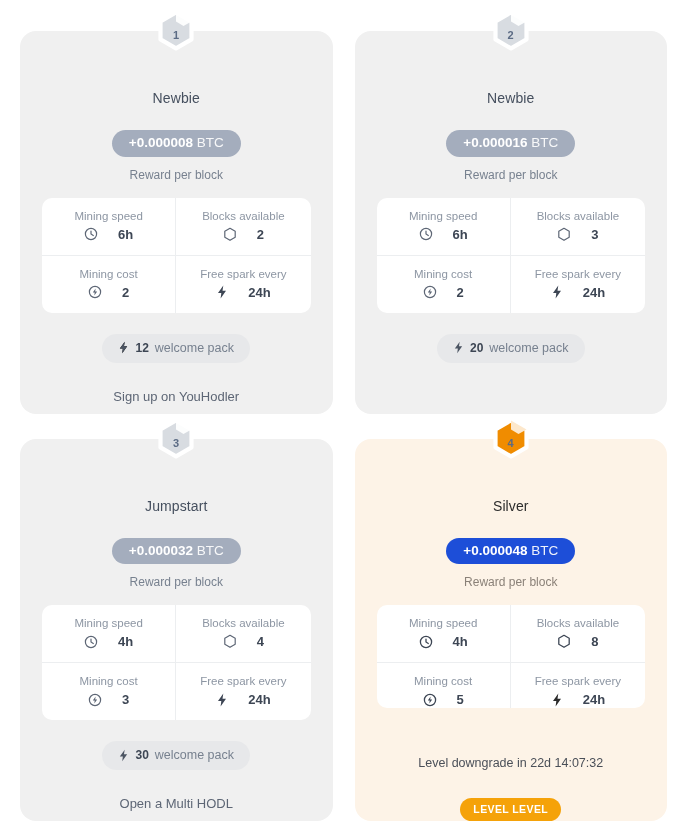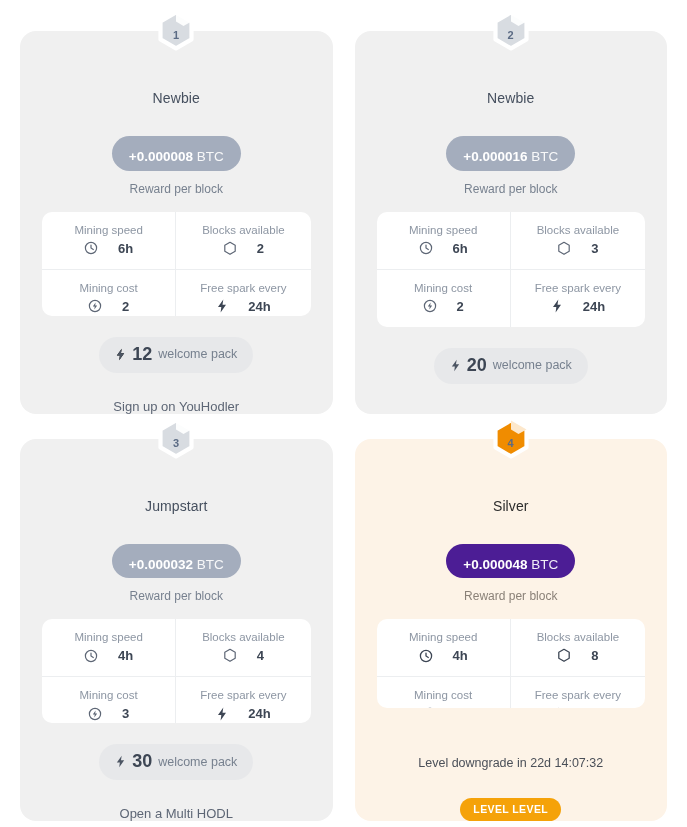--- a/index.html
+++ b/index.html
@@ -54,30 +54,30 @@
     margin-top: 59px;
     font-size: 14px;
     font-weight: 400;
     color: #454f5e;
     letter-spacing: .1px;
   }
   .highlight .card-title { color: #2c2c2c; }
 
   
   .reward-pill {
-    margin-top: 30px;
+    margin-top: 24px;
     background: #a4adbd;
     color: #ffffff;
     border-radius: 40px;
-    padding: 14px 17px 7px;
+    padding: 6px 17px 7px;
     font-size: 13.5px;
     line-height: 1;
     white-space: nowrap;
   }
-  .reward-pill.teal { background: #4c1d95; }
+  .reward-pill.teal { background: #1d4ed8; }
   .reward-pill b { font-weight: 700; }
   .reward-pill span { font-weight: 400; opacity: .92; }
 
   .reward-caption {
     margin-top: 11px;
     font-size: 12px;
     color: #77818f;
   }
   .highlight .reward-caption { color: #8a8178; }
 
@@ -121,21 +121,21 @@
     background: #e7e8ea;
     border-radius: 40px;
     padding: 7px 16px 8px;
     display: flex;
     align-items: center;
     gap: 6px;
     font-size: 12.5px;
     color: #77818f;
     white-space: nowrap;
   }
-  .welcome b { font-weight: 700; color: #3d4654; font-size: 18px; }
+  .welcome b { font-weight: 700; color: #3d4654; font-size: 12px; }
   .welcome svg { display: block; }
 
   
   .footer-note {
     margin-top: 26px;
     font-size: 13px;
     color: #5d6675;
   }
   .countdown {
     margin-top: 48px;

